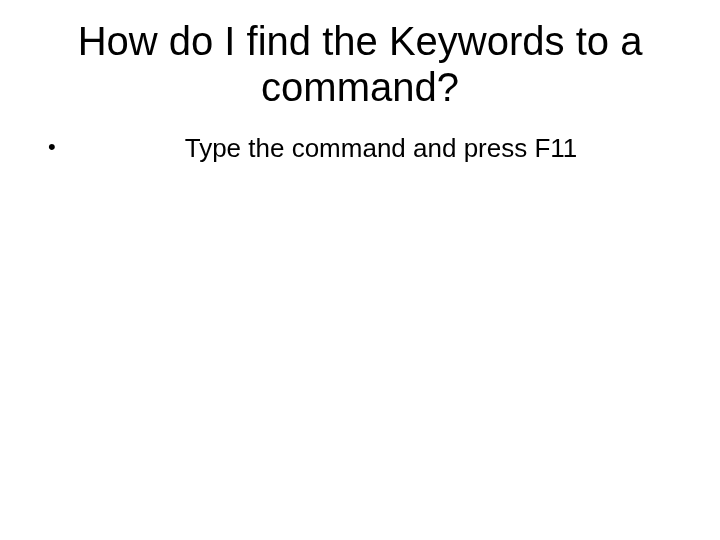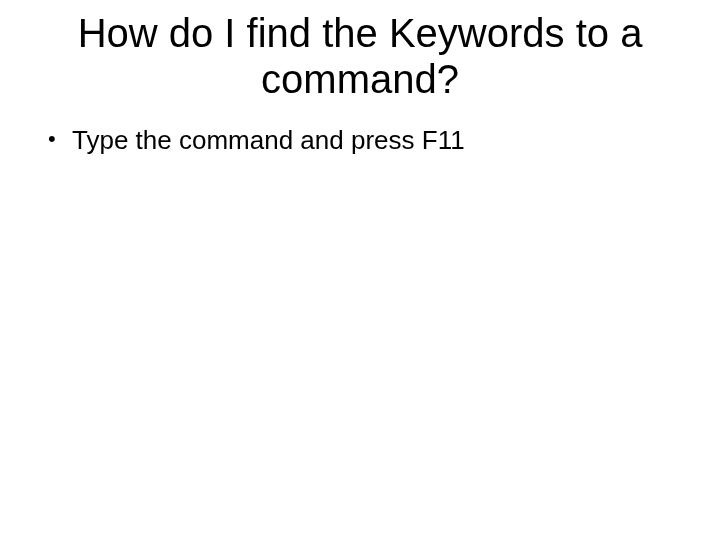--- a/index.html
+++ b/index.html
@@ -9,33 +9,34 @@
     height: 540px;
     background: #ffffff;
     font-family: Arial, Helvetica, sans-serif;
     color: #000000;
     overflow: hidden;
   }
   .slide {
     width: 720px;
     height: 540px;
     box-sizing: border-box;
-    padding: 10px 30px 0 30px;
+    padding: 18px 30px 0 30px;
   }
   .title {
     font-size: 40px;
     line-height: 1.15;
     text-align: center;
     margin: 0 0 22px 0;
     font-weight: normal;
   }
   .bullets {
     list-style: none;
     margin: 0;
     padding: 0 0 0 18px;
+    text-align: center;
   }
   .bullets li {
     position: relative;
     font-size: 26px;
     line-height: 1.3;
     padding-left: 24px;
   }
   .bullets li::before {
     content: "•";
     position: absolute;

